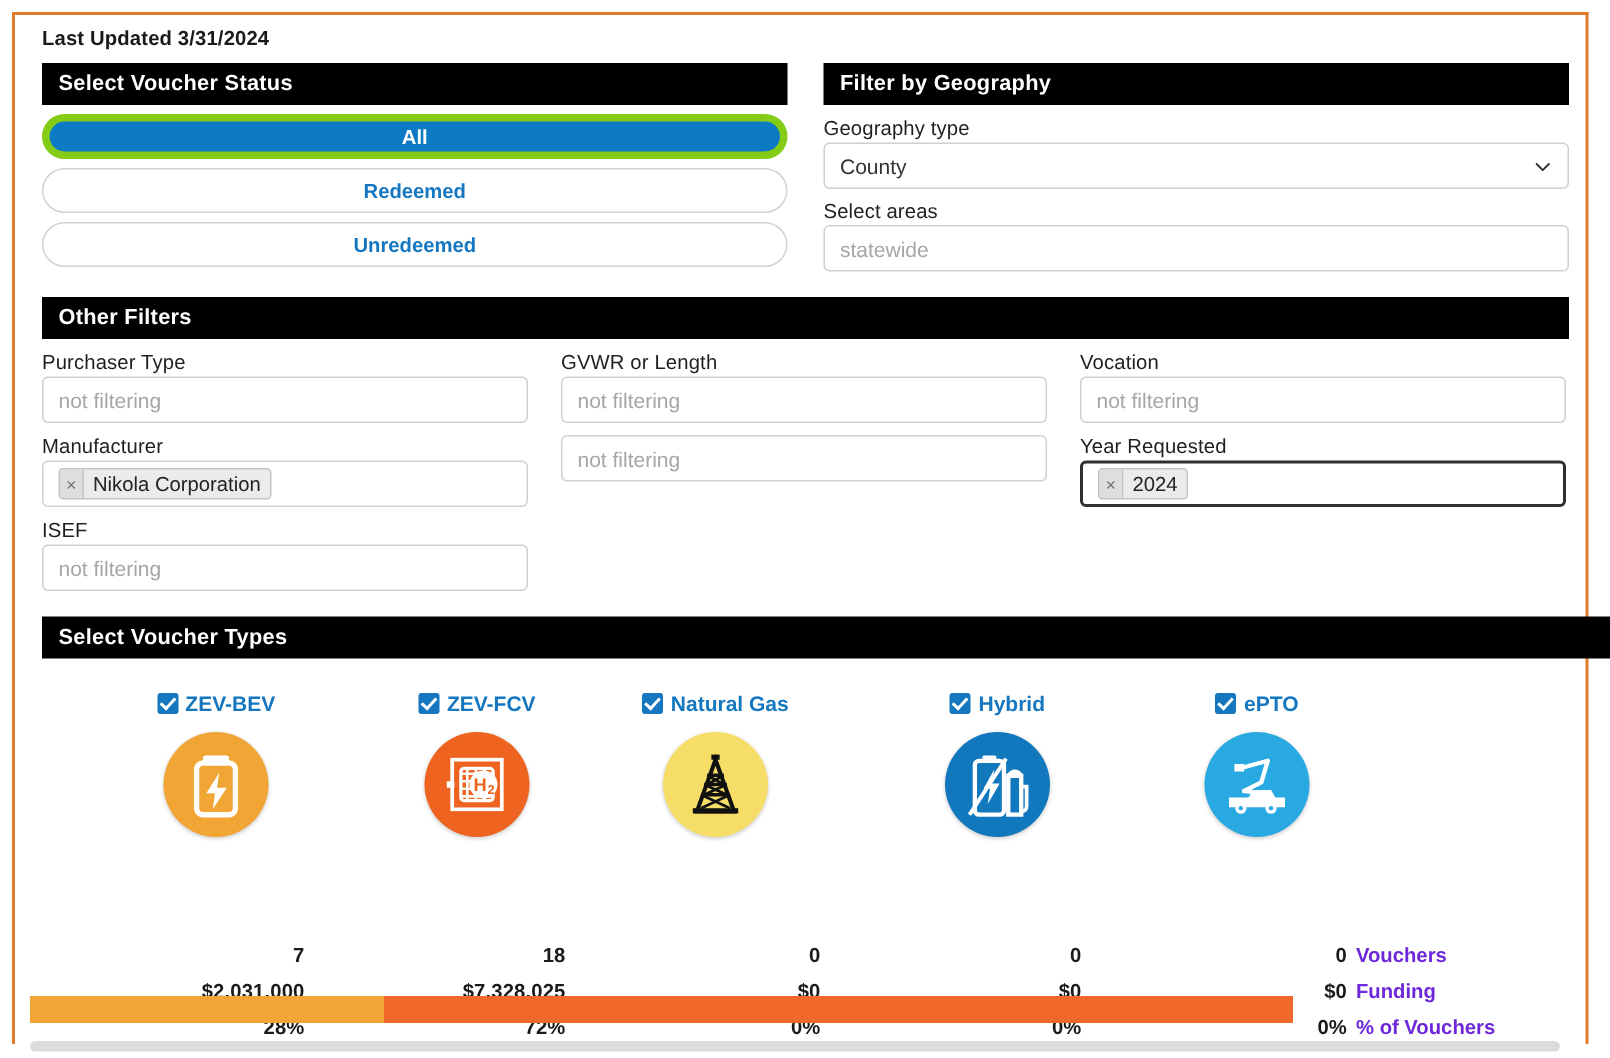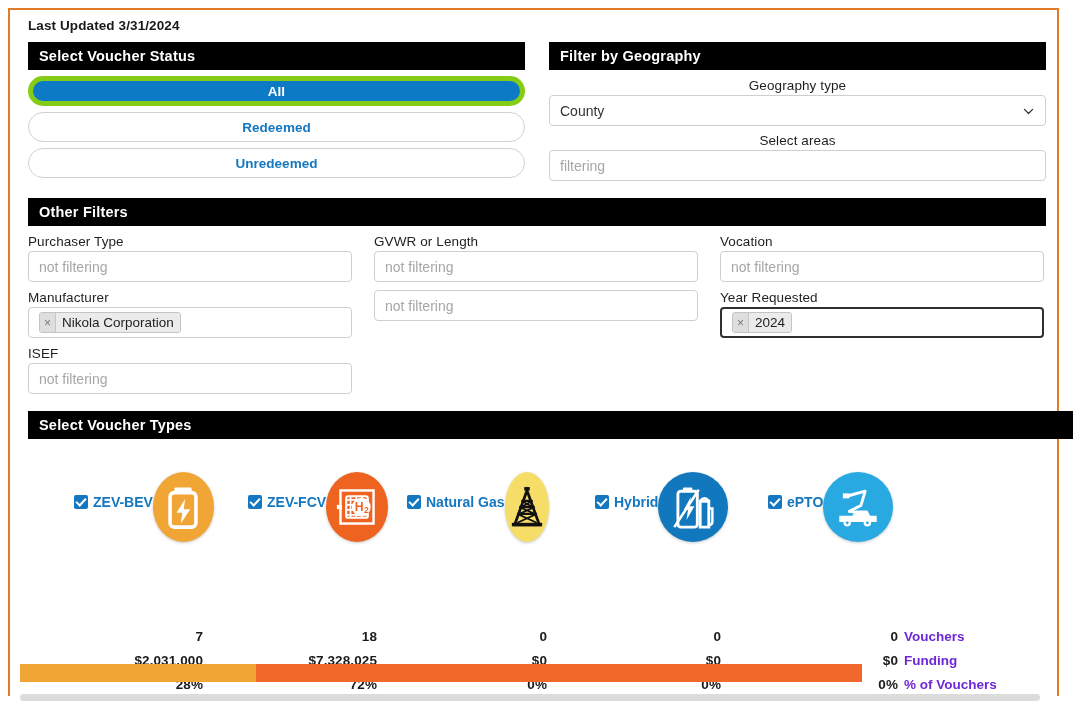--- a/index.html
+++ b/index.html
@@ -78,35 +78,35 @@
     display: flex; align-items: center; justify-content: center;
     font-size: 13.5px; font-weight: bold;
     margin-top: 6px; cursor: pointer;
   }
   .pill.active { background: #0c7ac4; color: #ffffff; border: 5px solid #84cc16; }
   .pill.idle   { background: #ffffff; color: #1477bf; border: 1px solid #d2d2d2; }
 
   
   .two-col { display: flex; gap: 0; }
   .col-left  { width: 497px; }
-  .col-right { width: 497px; margin-left: 24px; text-align: center; }
+  .col-right { width: 497px; margin-left: 24px; }
 
   
   .of-grid {
     display: grid;
     grid-template-columns: 324px 22px 324px 22px 324px;
     row-gap: 8px;
   }
   .of-cell { }
 
   
   #vtypes { position: relative; height: 190px; }
   .vt {
     position: absolute; top: 22px;
-    display: flex; flex-direction: row; align-items: center;
+    display: flex; flex-direction: column; align-items: center;
   }
   .vt-head {
     display: flex; align-items: center; gap: 5px;
     font-size: 14px; font-weight: bold; color: #1477bf;
     white-space: nowrap;
   }
   .cbx {
     width: 14px; height: 14px; border-radius: 2px;
     background: #1477bf; position: relative; flex: none;
   }
@@ -180,21 +180,21 @@
               <svg viewBox="0 0 16 16" width="13" height="13">
                 <path d="M3 6 L8 11 L13 6" fill="none" stroke="#333" stroke-width="1.6" stroke-linecap="round" stroke-linejoin="round"></path>
               </svg>
             </span>
           </div>
         </div>
 
         <div style="margin-top:7px;">
           <div class="fld-label">Select areas</div>
           <div class="inp">
-            <span>filtering</span>
+            <span>statewide</span>
           </div>
         </div>
       </div>
     </div>
 
     <div style="margin-top:17px;">
       <div class="bar-head" style="width:1018px;">Other Filters</div>
       <div class="of-grid" id="of-grid" style="margin-top:8px;">
           <div class="of-cell">
             <div class="fld-label">Purchaser Type</div>

